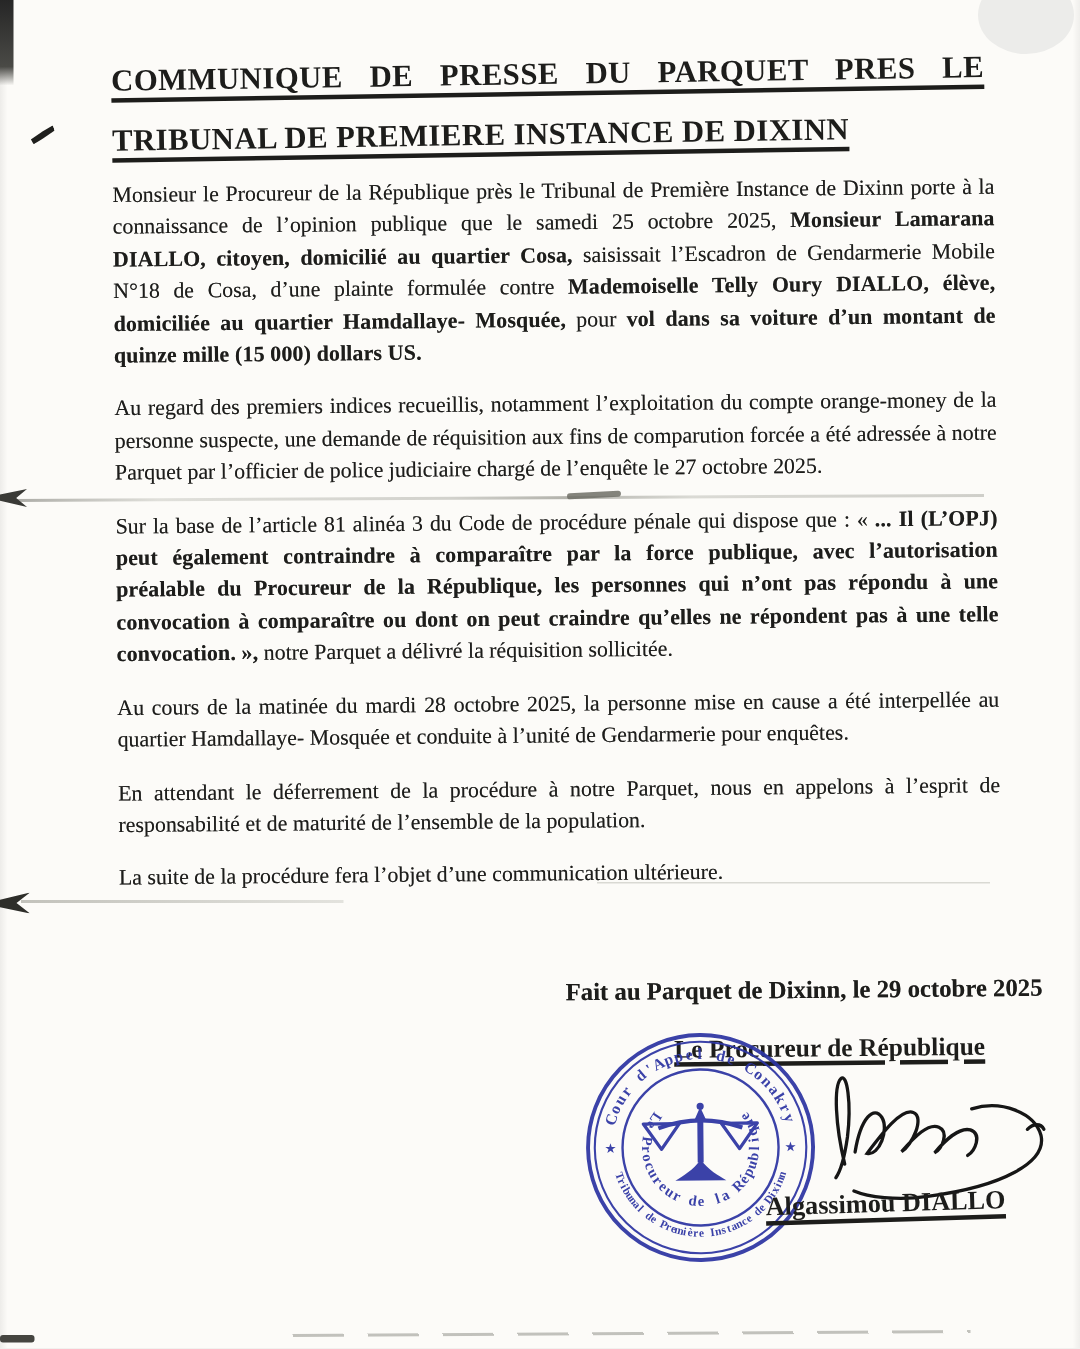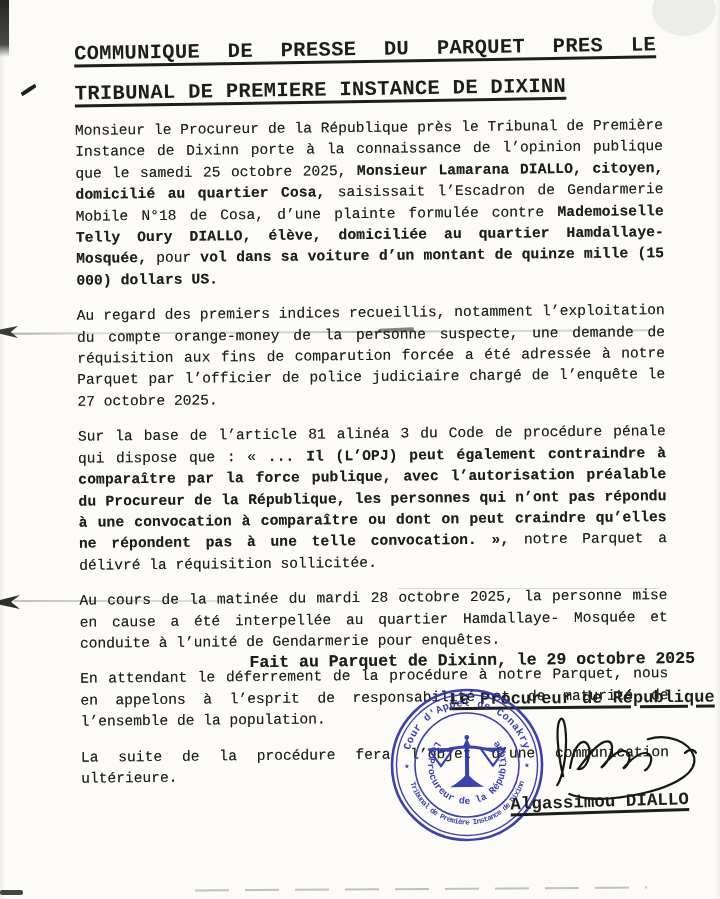--- a/index.html
+++ b/index.html
@@ -1,19 +1,19 @@
 <!DOCTYPE html>
 <html><head>
 <meta charset="utf-8">
 <style>
   html,body{margin:0;padding:0;background:#e9e9e7;}
   .page{
     position:relative;width:720px;height:899px;overflow:hidden;
     background:#fcfbf8;
-    font-family:Liberation Mono, monospace;
+    font-family:Liberation Serif, serif;
     color:#1d1d1b;
   }
   .content{position:absolute;inset:0;transform:rotate(-0.55deg);}
   h1.title{
     position:absolute;left:78px;top:30px;width:582px;margin:0;
     font-size:20.5px;line-height:40px;font-weight:bold;letter-spacing:0.3px;
     transform:rotate(-0.35deg);
   }
   .title .tline{
     display:block;

